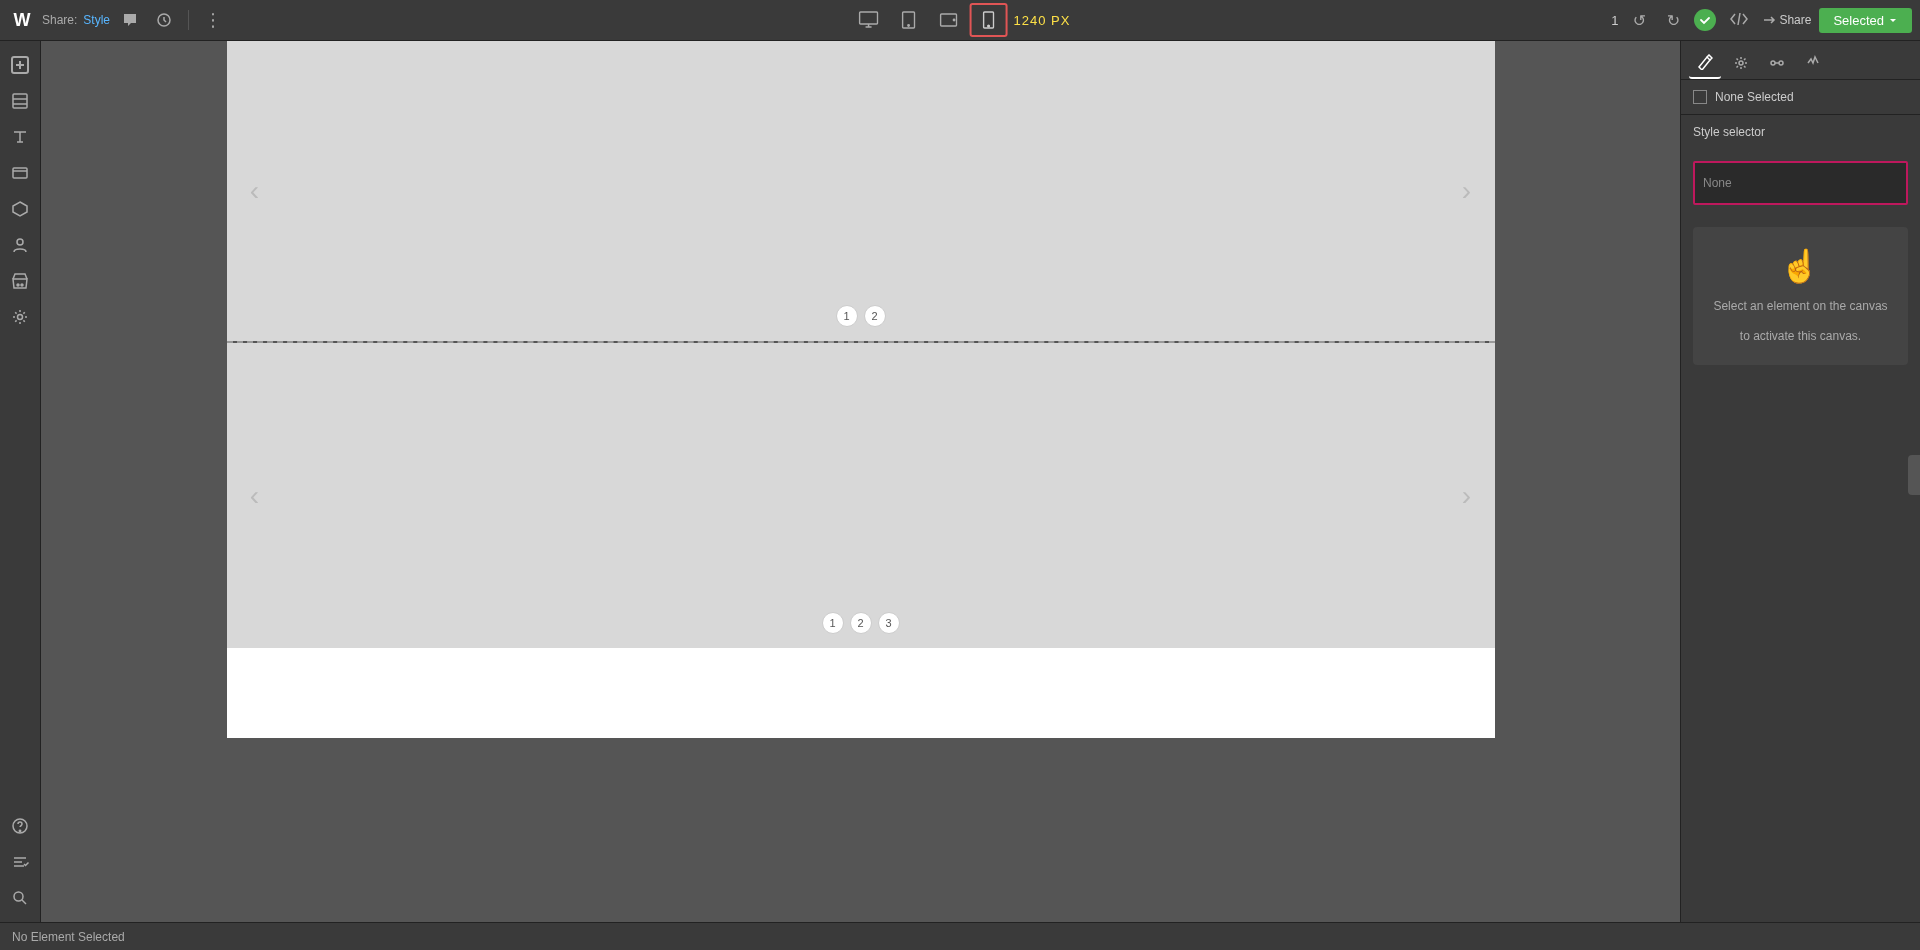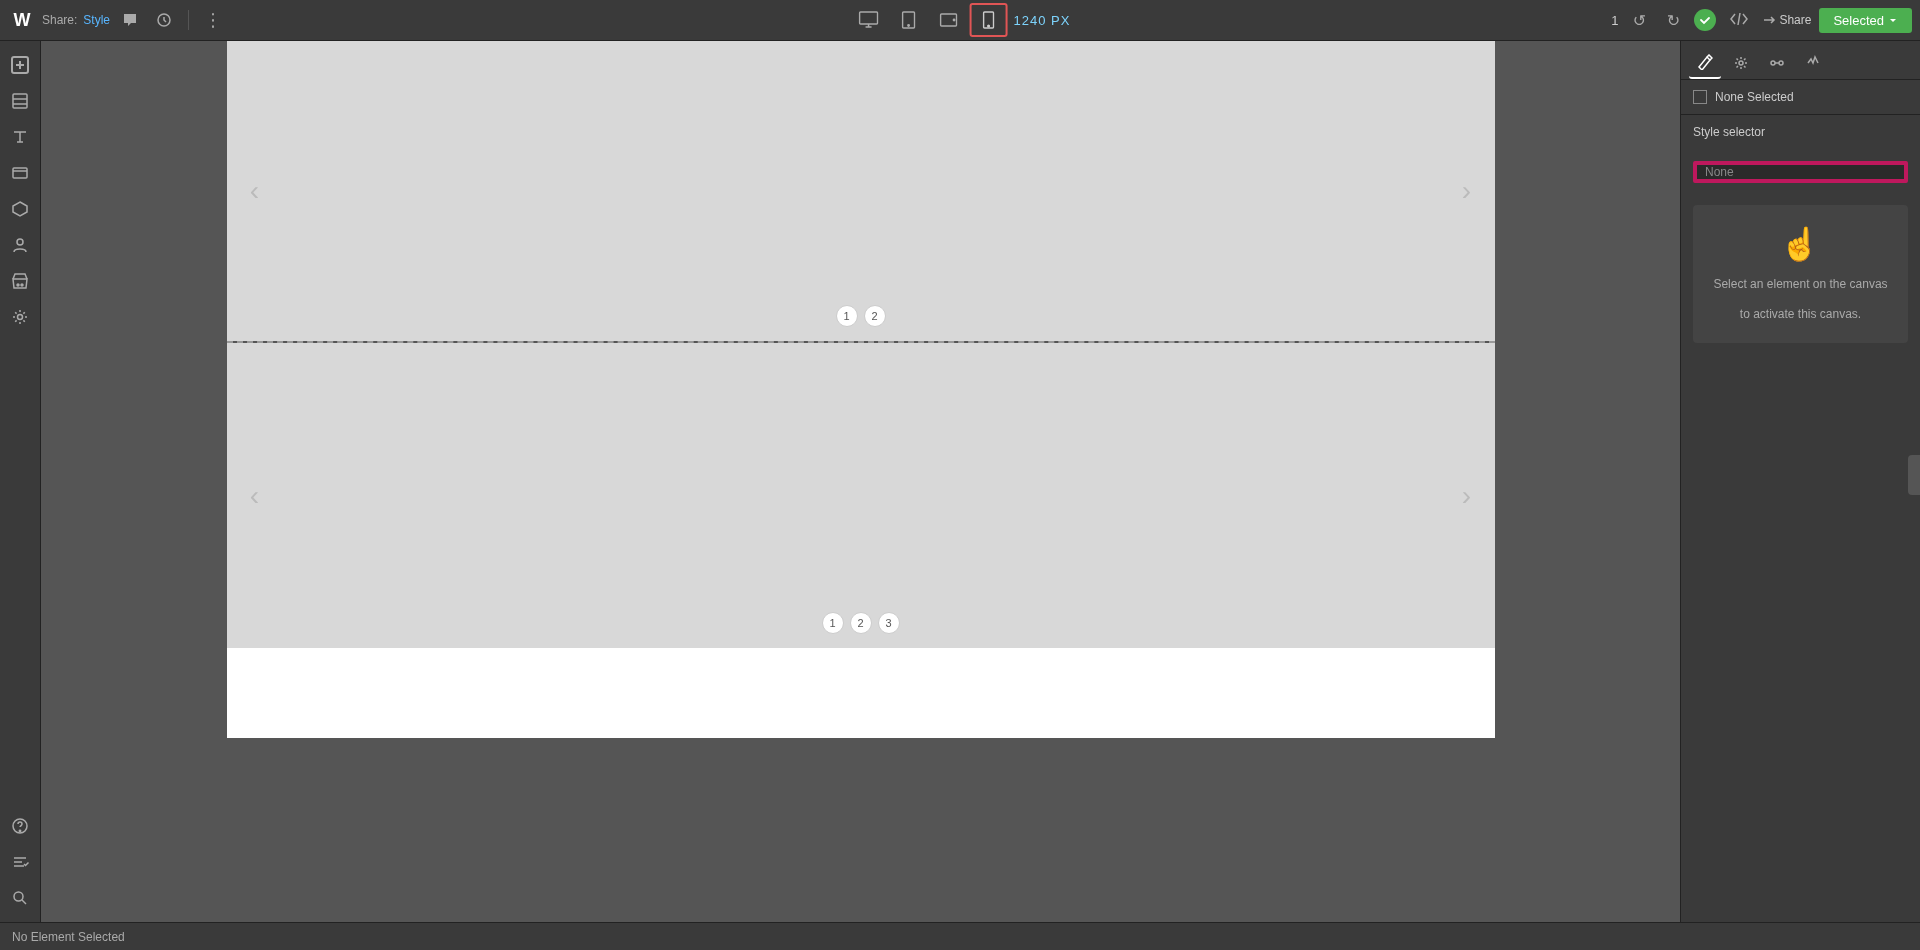--- a/index.html
+++ b/index.html
@@ -55,21 +55,21 @@
       color: #ccc;
       cursor: pointer;
       border-radius: 3px;
       font-size: 16px;
     }
     .view-btn.active {
       border: 2px solid #e05555;
       color: #fff;
     }
     .px-display {
-      color: #7dd3fc;
+      color: #fde047;
       font-size: 13px;
       margin-left: 4px;
       letter-spacing: 1px;
     }
     .topbar-right {
       display: flex;
       align-items: center;
       gap: 8px;
       margin-left: auto;
     }
@@ -262,24 +262,24 @@
       padding: 10px 12px;
     }
     .style-selector-label {
       color: #ccc;
       font-size: 12px;
       margin-bottom: 22px;
     }
     .style-selector-dropdown {
       width: 100%;
       background: #2a2a2a;
-      border: 4px solid #be185d;
+      border: 2px solid #be185d;
       color: #888;
       font-size: 12px;
-      padding: 0 8px;
+      padding: 13px 8px;
       border-radius: 2px;
     }
 
     .panel-canvas-hint {
       background: #444;
       margin: 12px;
       border-radius: 4px;
       padding: 20px 12px;
       display: flex;
       flex-direction: column;

